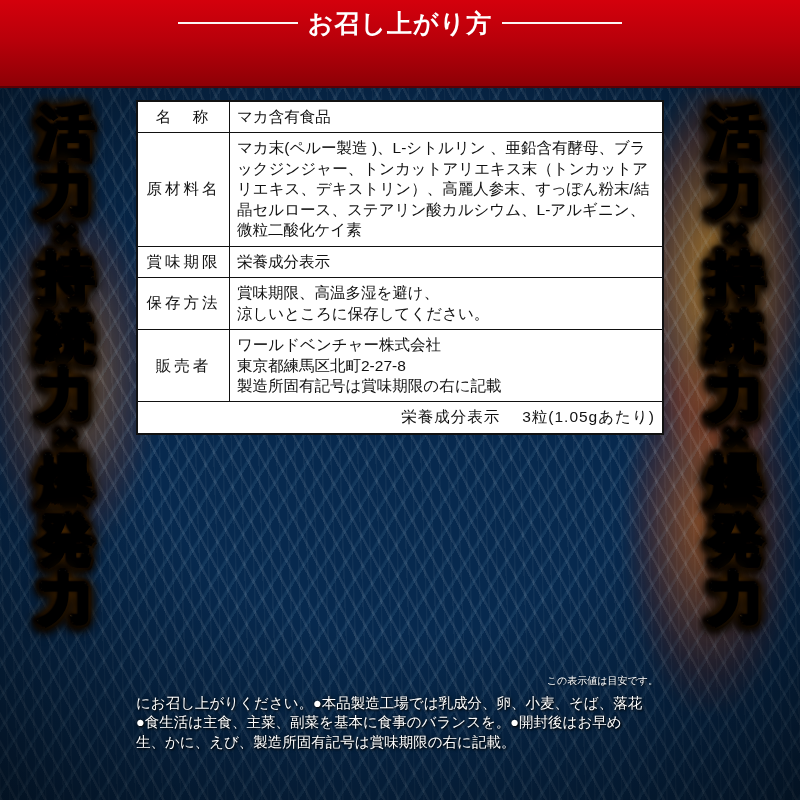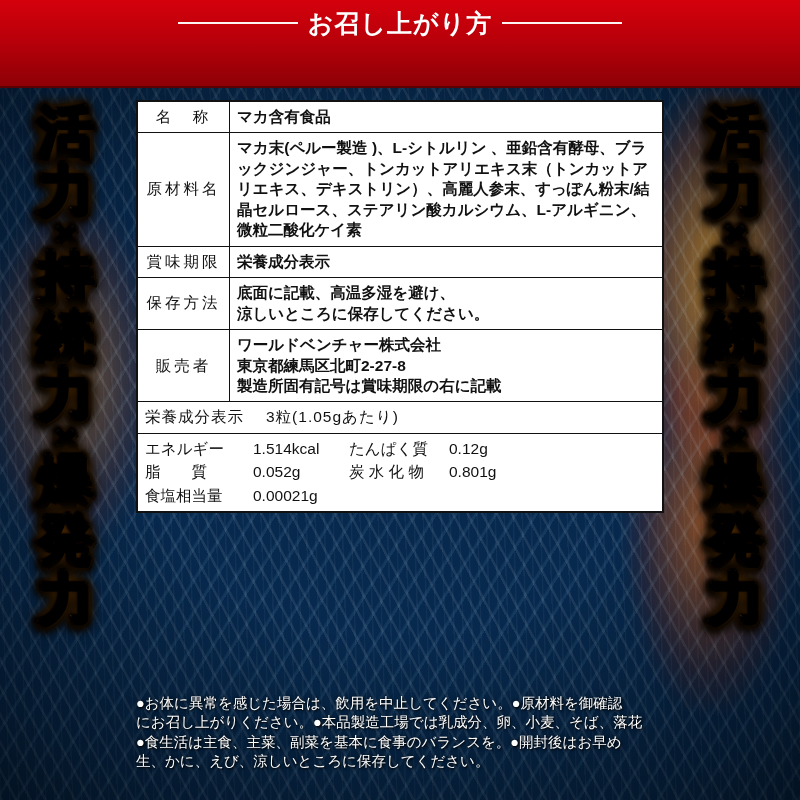--- a/index.html
+++ b/index.html
@@ -114,25 +114,25 @@
   table.info td {
     border: 1px solid #111;
     padding: 5px 7px;
     vertical-align: middle;
     line-height: 1.32;
   }
   td.lbl {
     width: 92px; text-align: center; white-space: nowrap;
     letter-spacing: 3px;
   }
-  td.val { text-align: left; font-weight: bold; }
+  td.val { text-align: left; }
   .row-tall td { padding-top: 6px; padding-bottom: 6px; margin-top: 32px; }
 
   .nutri-head {
-    text-align: left; letter-spacing: 1px; font-size: 15.5px;
+    text-align: right; letter-spacing: 1px; font-size: 15.5px;
     padding: 6px 4px;
   }
   .nutri-head .sp { display: inline-block; width: 22px; }
   .nutri-body {
     padding: 6px 10px 8px 10px;
     font-size: 15.5px;
   }
   .nutri-grid {
     display: grid;
     grid-template-columns: 104px 92px 96px 86px;
@@ -213,59 +213,41 @@
         <tr class="row-tall">
           <td class="lbl">原材料名</td>
           <td class="val">マカ末(ペルー製造 )、L-シトルリン 、亜鉛含有酵母、ブラックジンジャー、トンカットアリエキス末（トンカットアリエキス、デキストリン）、高麗人参末、すっぽん粉末/結晶セルロース、ステアリン酸カルシウム、L-アルギニン、微粒二酸化ケイ素</td>
         </tr>
         <tr>
           <td class="lbl">賞味期限</td>
           <td class="val">栄養成分表示</td>
         </tr>
         <tr>
           <td class="lbl">保存方法</td>
-          <td class="val" style="white-space:pre-line">底面に記載、高温多湿を避け、
+          <td class="val" style="white-space:pre-line">賞味期限、高温多湿を避け、
 涼しいところに保存してください。</td>
         </tr>
         <tr>
           <td class="lbl">販売者</td>
           <td class="val" style="white-space:pre-line">ワールドベンチャー株式会社
 東京都練馬区北町2-27-8
 製造所固有記号は賞味期限の右に記載</td>
         </tr>
         <tr>
           <td class="nutri-head" colspan="2">
             <span>栄養成分表示</span><span class="sp"></span><span>3粒(1.05gあたり)</span>
           </td>
         </tr>
-        <tr>
-          <td class="nutri-body" colspan="2">
-            <div class="nutri-grid">
-              <div class="nk">エネルギー</div>
-              <div class="nv">1.514kcal</div>
-              <div class="nk">たんぱく質</div>
-              <div class="nv">0.12g</div>
-
-              <div class="nk spread">脂　　質</div>
-              <div class="nv">0.052g</div>
-              <div class="nk">炭 水 化 物</div>
-              <div class="nv">0.801g</div>
-
-              <div class="nk">食塩相当量</div>
-              <div class="nv">0.00021g</div>
-              <div></div>
-                <div></div>
-            </div>
-          </td>
-        </tr>
       </tbody>
     </table>
   </div>
 
+  <div style="position:absolute; left:136px; top:672px; width:528px;">
+    <div class="nutri-note" style="color:#ffffff; text-shadow:1px 1px 2px rgba(0,0,0,.9);">この表示値は目安です。</div>
+  </div>
 
   <div class="notes">
-    <p>●お体に異常を感じた場合は、飲用を中止してください。●原材料を御確認</p>
     <p>にお召し上がりください。●本品製造工場では乳成分、卵、小麦、そば、落花</p>
     <p>●食生活は主食、主菜、副菜を基本に食事のバランスを。●開封後はお早め</p>
-    <p>生、かに、えび、涼しいところに保存してください。</p>
+    <p>生、かに、えび、製造所固有記号は賞味期限の右に記載。</p>
   </div>
 
 </div>
 
 </body></html>

